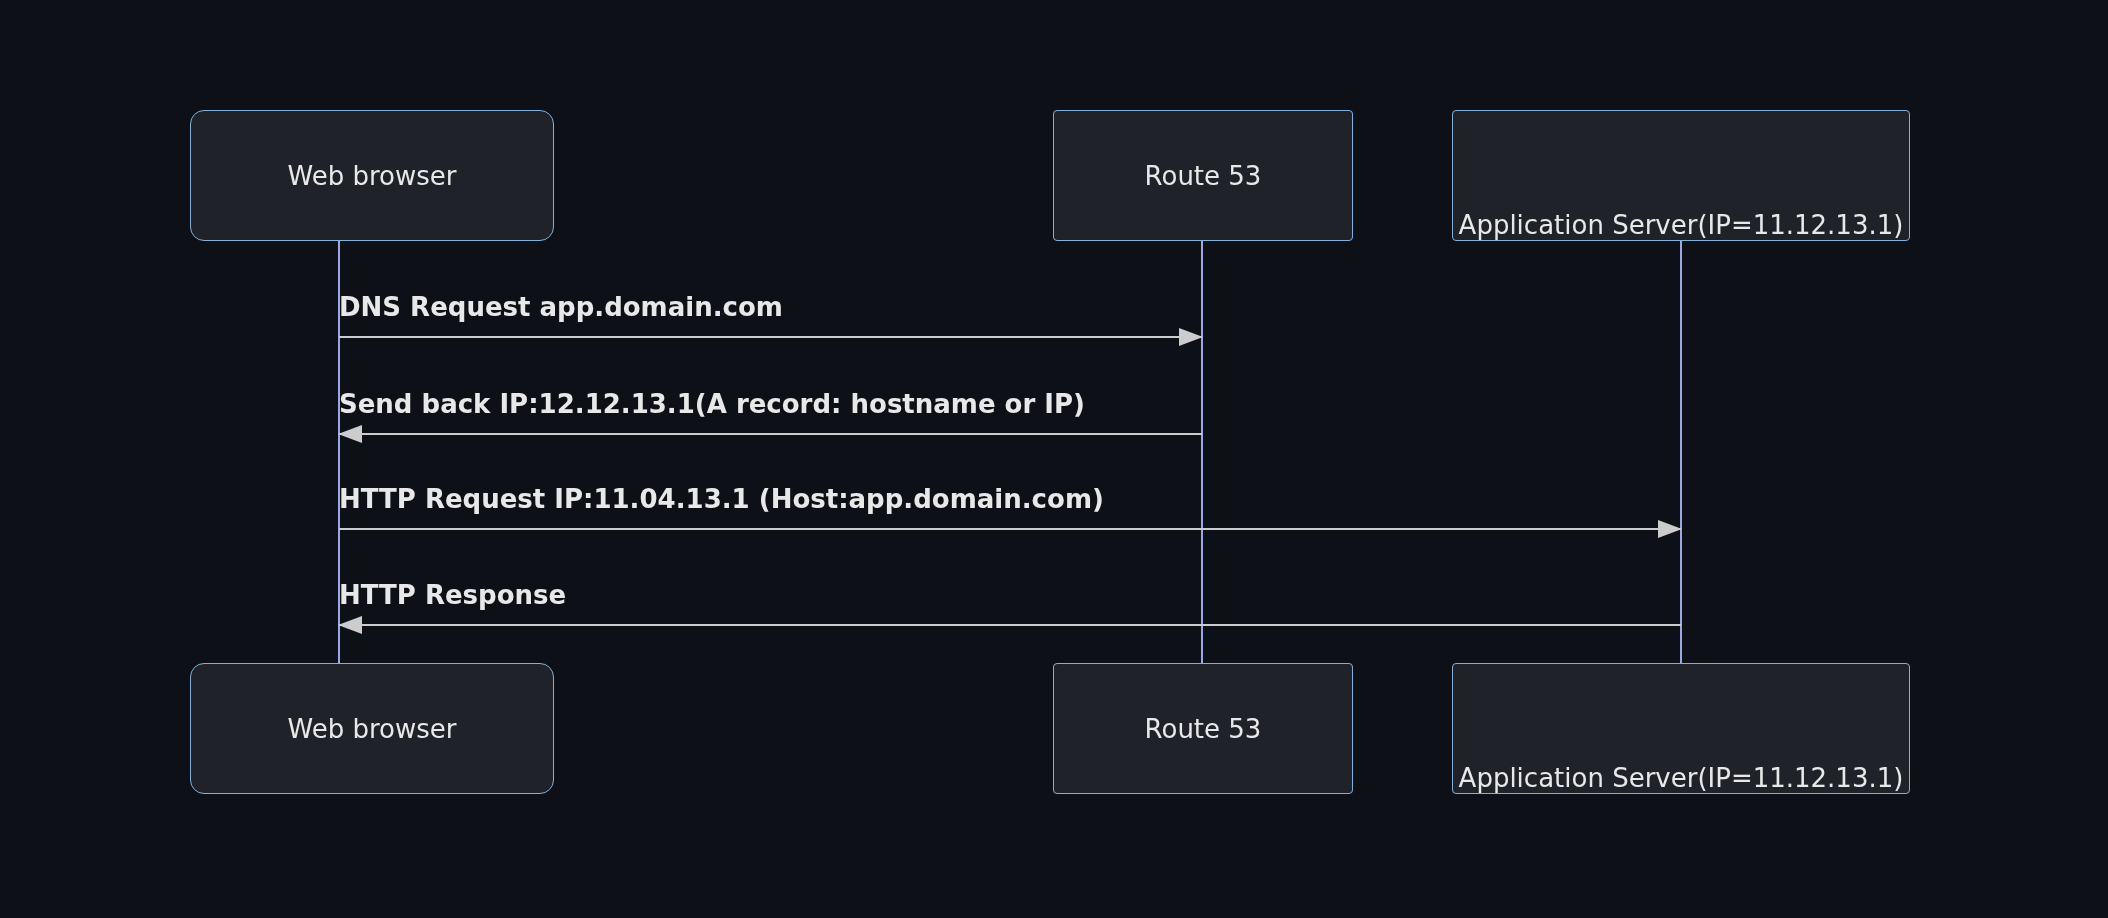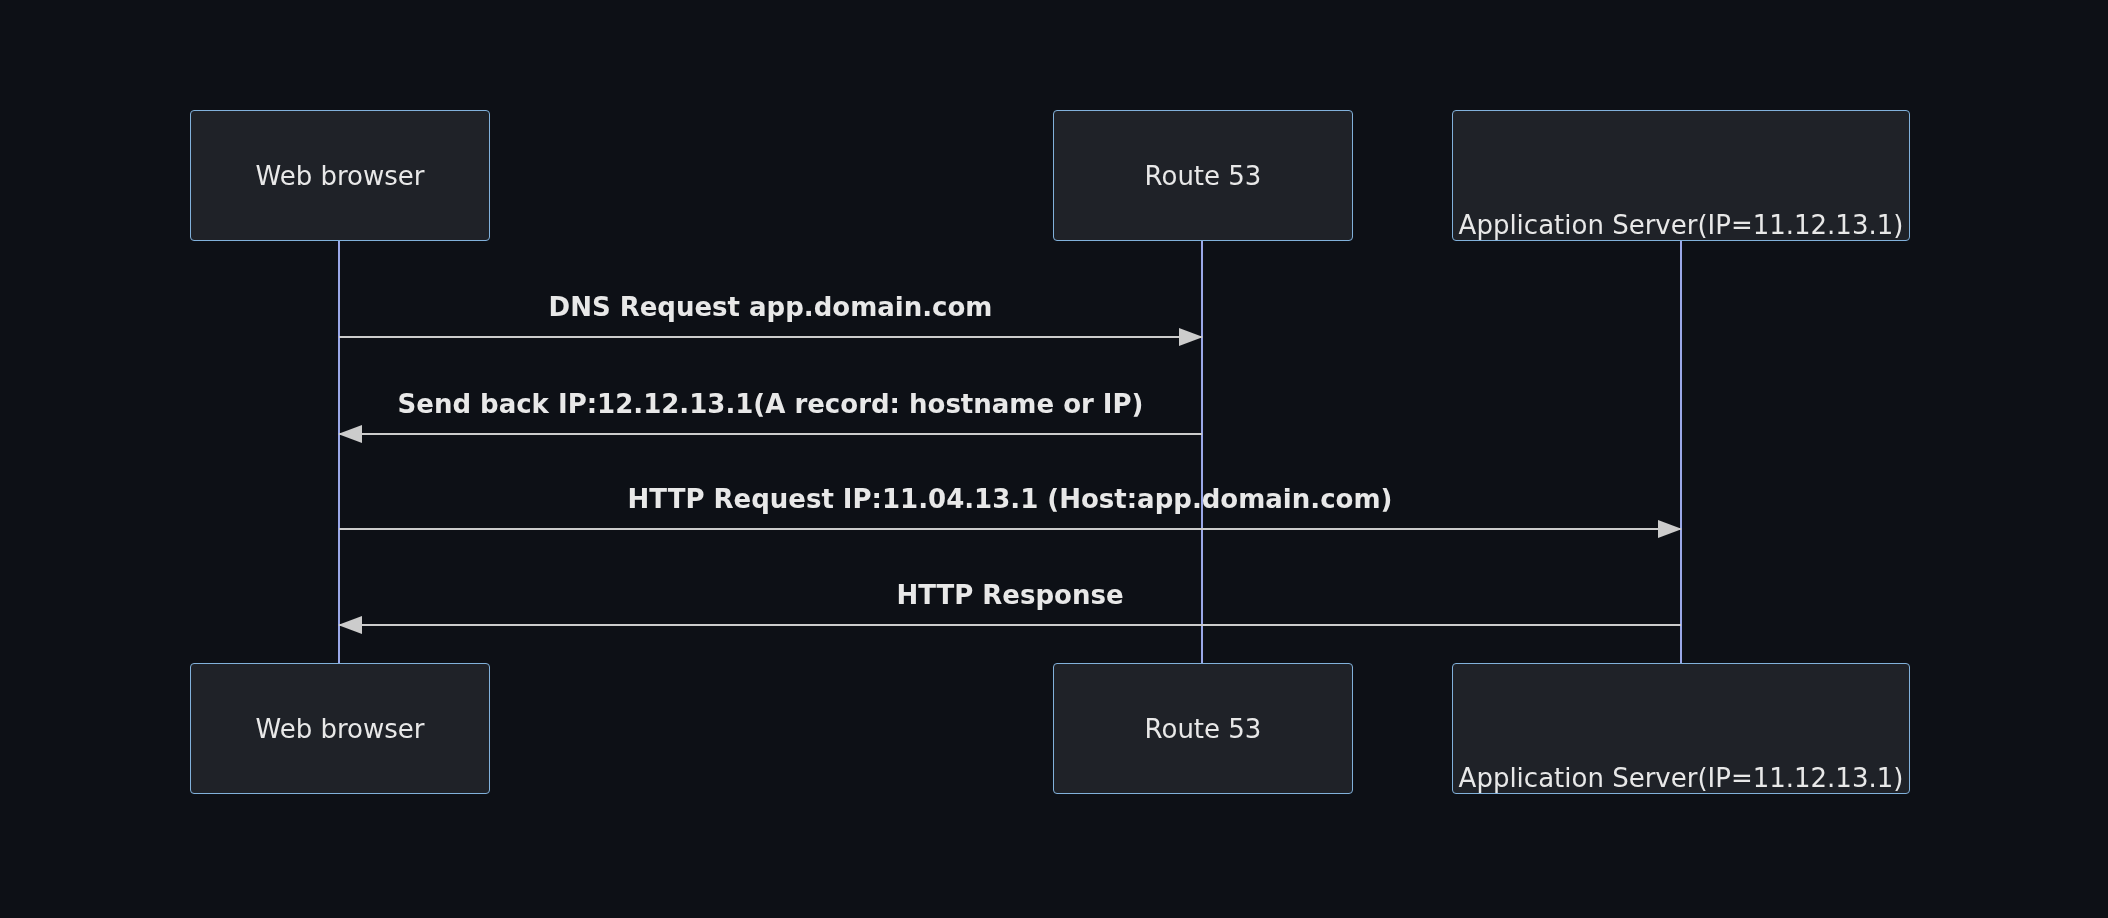--- a/index.html
+++ b/index.html
@@ -24,21 +24,21 @@
     border-radius: 4px;
     display: flex;
     align-items: center;
     justify-content: center;
     color: var(--text, #e8e8e8);
     font-size: 26px;
     white-space: nowrap;
   }
   .actor-top    { top: 110px; }
   .actor-bottom { top: 663px; }
-  .actor-pos-a  { left: 190px;  width: 300px; }
+  .actor-pos-a  { left: 190px;  width: 364px; border-radius: 14px; }
   .actor-pos-b  { left: 1053px; width: 300px; }
   .actor-pos-c  { left: 1452px; width: 458px; align-items: flex-end; }
 
   
   .lifeline {
     position: absolute;
     top: 241px;
     height: 423px;
     width: 2px;
     background: var(--lifeline, #9aa8e8);
@@ -50,21 +50,21 @@
   
   .message {
     position: absolute;
     height: 0;
   }
   .msg-label {
     position: absolute;
     left: 0;
     width: 100%;
     bottom: 14px;
-    text-align: center;
+    text-align: left;
     color: var(--text, #e8e8e8);
     font-weight: bold;
     font-size: 26px;
     white-space: nowrap;
   }
   .msg-line {
     position: absolute;
     left: 0;
     right: 0;
     top: 0;

